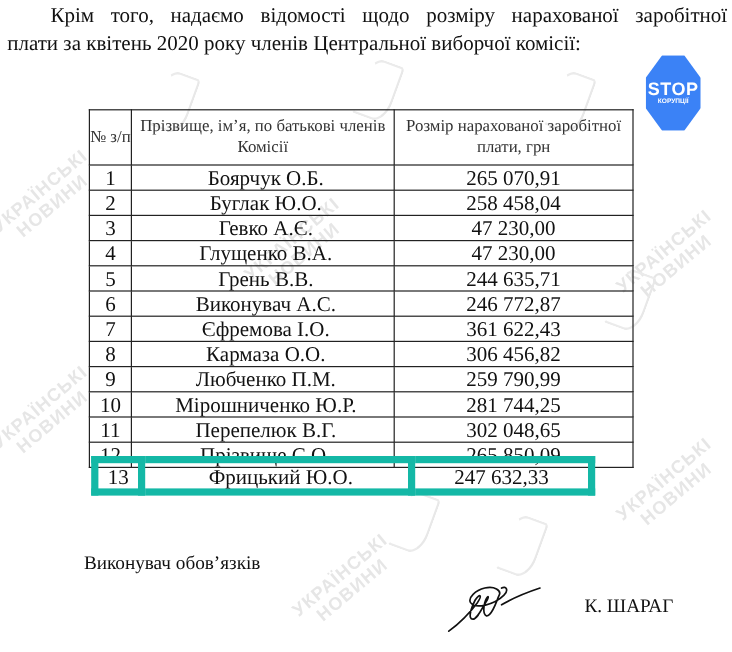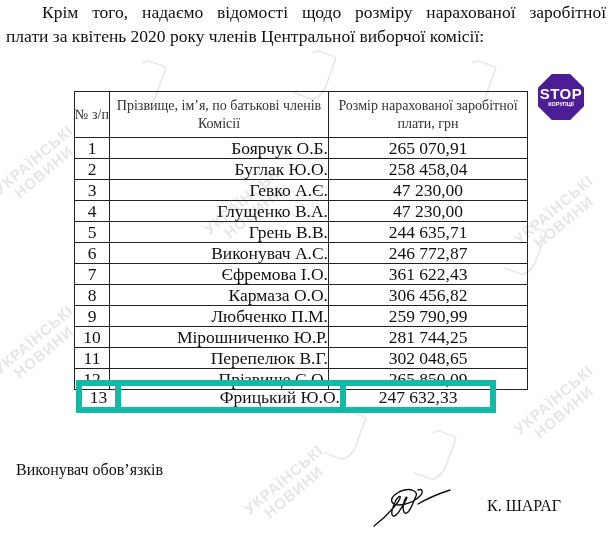--- a/index.html
+++ b/index.html
@@ -8,38 +8,38 @@
       font-family: "Liberation Serif", "DejaVu Serif", serif; color: #111;
     }
     .wm { position: absolute; color: #e6e6e6; font-family: "Liberation Sans", sans-serif; font-weight: bold;
       font-size: 15px; line-height: 16px; transform: rotate(-40deg); text-align: center; letter-spacing: 1px;
       pointer-events: none; white-space: nowrap; }
     .wm-logo { position: absolute; width: 26px; height: 46px; border: 2px solid #ebebeb; border-radius: 40% 10% 40% 10%;
       transform: rotate(20deg); border-left-color: transparent; border-right-color: #e8e8e8; pointer-events:none; }
     .intro { position: absolute; left: 6px; top: 0px; width: 600px; font-size: 17.5px; line-height: 24px; }
     .intro p { margin: 0; }
     .intro .l1 { text-indent: 36px; text-align: justify; text-align-last: justify; }
-    .stop { position: absolute; left: 538px; top: 74px; width: 46px; height: 46px; background: #4c1d95;
+    .stop { position: absolute; left: 538px; top: 46px; width: 46px; height: 63px; background: #3b82f6;
       clip-path: polygon(30% 0, 70% 0, 100% 30%, 100% 70%, 70% 100%, 30% 100%, 0 70%, 0 30%);
       display: flex; flex-direction: column; align-items: center; justify-content: center; color: #fff;
       font-family: "Liberation Sans", sans-serif; }
     .stop .s1 { font-size: 15px; font-weight: bold; line-height: 15px; letter-spacing: 0.5px; }
     .stop .s2 { font-size: 5.5px; font-weight: bold; line-height: 7px; }
     table.main { position: absolute; left: 74px; top: 91px; border-collapse: collapse; width: 454px; }
     table.main td, table.main th { border: 1px solid #222; padding: 0; font-weight: normal; }
     table.main th { font-size: 14px; line-height: 18px; color: #333; height: 45px; text-align: center; vertical-align: middle; }
     table.main td { font-size: 17.5px; line-height: 20px; height: 19px; }
     .c-num { width: 34px; text-align: center; }
-    .c-name { width: 213px; text-align: right; padding-left: 5px !important; }
+    .c-name { width: 213px; text-align: center; padding-left: 5px !important; }
     .c-sum { text-align: center; }
     table.last { position: absolute; left: 76px; top: 380px; border-collapse: collapse; width: 420px; }
     table.last td { border: 6px solid #14b8a6; font-size: 17.5px; height: 21px; line-height: 20px; padding: 0; }
     table.last .c-num { width: 33px; }
     table.last .c-name { width: 212px; padding-left: 7px !important; }
-    .sign { position: absolute; left: 16px; top: 460px; width: 212px; text-align: left; font-size: 16px; line-height: 19px; }
+    .sign { position: absolute; left: 5px; top: 460px; width: 212px; text-align: right; font-size: 16px; line-height: 19px; }
     .signature { position: absolute; left: 372px; top: 482px; width: 80px; height: 46px; }
     .signer { position: absolute; left: 487px; top: 497px; font-size: 16px; }
   </style>
 </head>
 <body>
 
 <div class="wm" style="left:-10px;top:150px;">
   <div>УКРАЇНСЬКІ</div>
   <div>НОВИНИ</div>
 </div>

